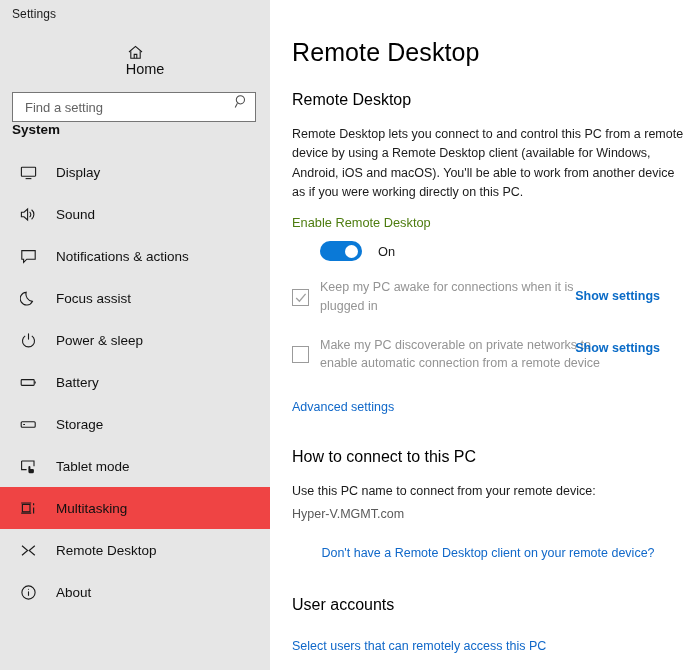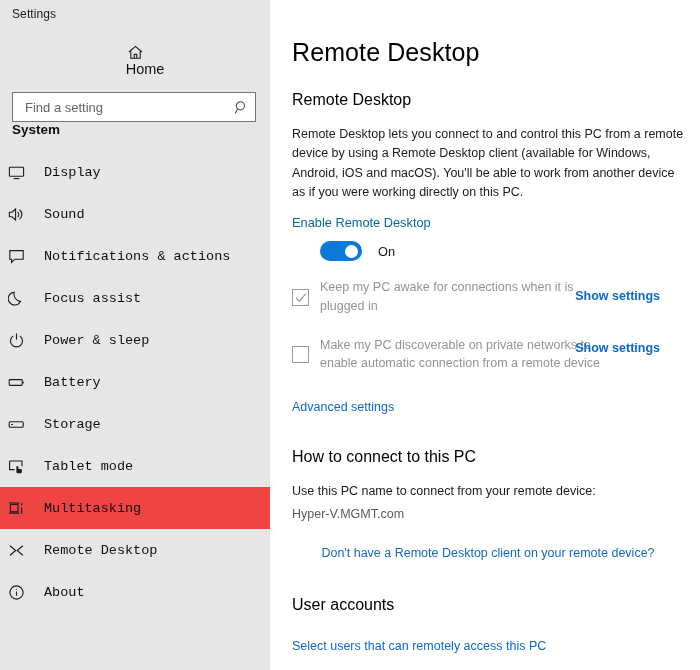--- a/index.html
+++ b/index.html
@@ -51,21 +51,20 @@
     font-size: 14.5px;
     color: #101010;
     margin-left: 8px;
   }
   .searchwrap {
     margin: 14px 14px 0 12px;
     height: 30px;
     background: #ffffff;
     border: 1px solid #767676;
     display: flex;
-    align-items: center;
     padding: 0 6px 0 10px;
   }
   .searchwrap input {
     border: 0; outline: 0;
     flex: 1;
     font-size: 13px;
     font-family: "Liberation Sans", sans-serif;
     color: #2b2b2b;
     background: transparent;
   }
@@ -75,24 +74,23 @@
     font-size: 13.5px;
     font-weight: bold;
     color: #101010;
     padding-left: 12px;
   }
   .navlist { margin-top: 14px; }
   .navitem {
     display: flex;
     align-items: center;
     height: 42px;
-    padding-left: 8px;
+    padding-left: 20px;
     position: relative;
     cursor: default;
-    font-family: Liberation Mono, monospace;
   }
   .navitem.selected { background: #ef4444; }
   .navitem .ico {
     width: 26px;
     display: flex;
     align-items: center;
     justify-content: flex-start;
     color: #1b1b1b;
   }
   .navitem .lbl {
@@ -127,21 +125,21 @@
   .h-remote-desktop { margin-top: 26px; }
   .desc {
     font-size: 12.5px;
     color: #1b1b1b;
     line-height: 1.55;
     width: 392px;
     margin-top: 16px;
   }
   .enable-label {
     font-size: 12.8px;
-    color: #0369a1;
+    color: #4d7c0f;
     margin-top: 7px;
   }
   .toggle-row {
     display: flex;
     align-items: center;
     margin-top: 11px;
     padding-left: 28px;
   }
   .toggle {
     width: 42px; height: 20px;

